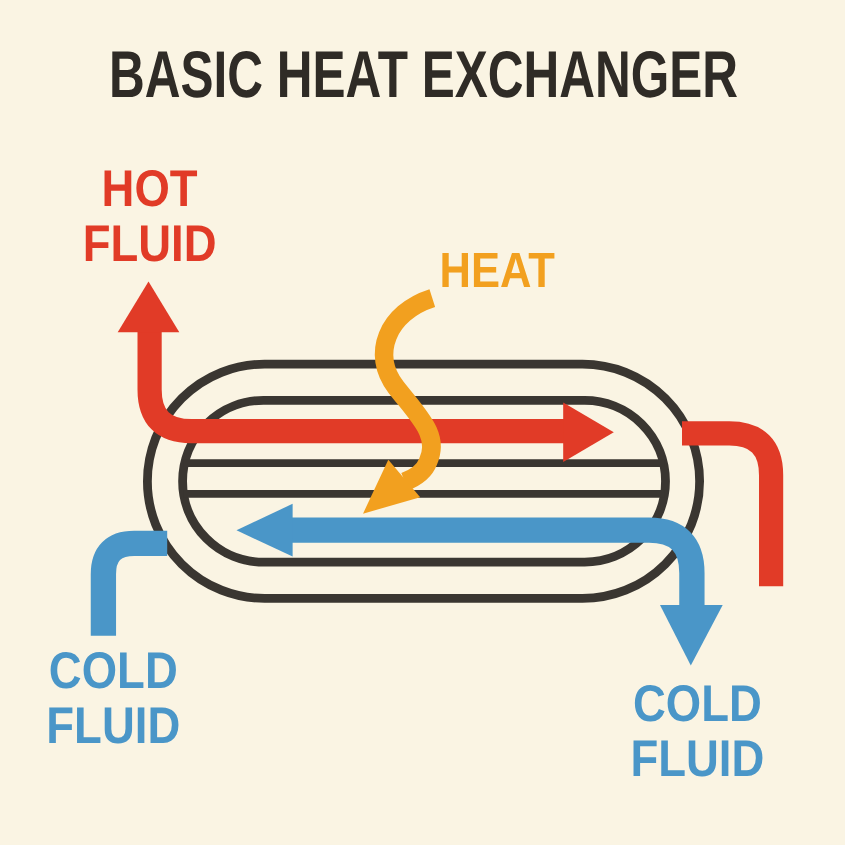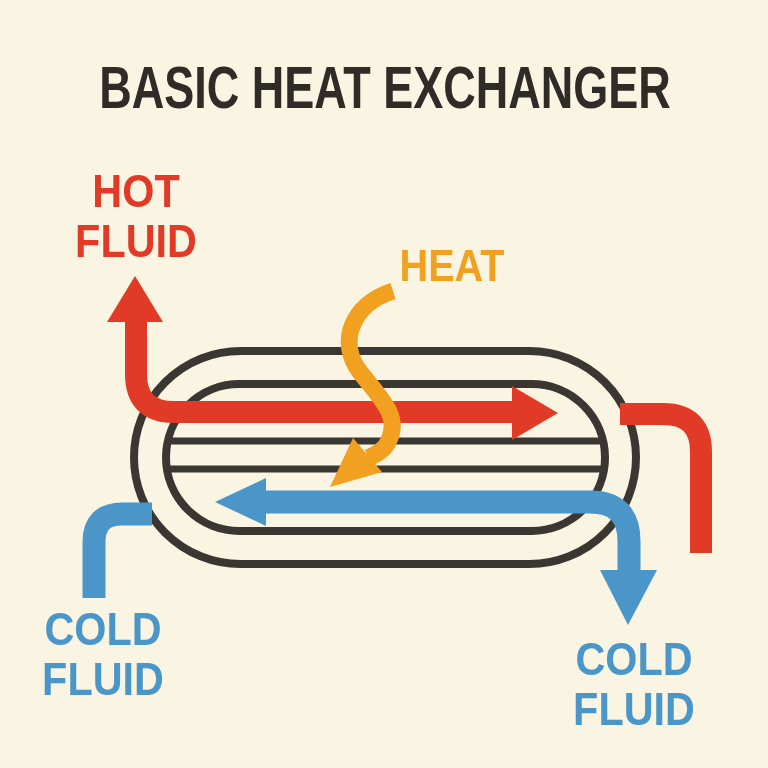--- a/index.html
+++ b/index.html
@@ -3,21 +3,21 @@
 <meta charset="utf-8">
 <style>
   html,body{margin:0;padding:0;}
   body{
     width:768px;height:768px;
     background:#faf4e3;
     overflow:hidden;
     position:relative;
     font-family:"Liberation Sans", sans-serif;
   }
-  .stage{position:absolute;inset:0;width:768px;height:560px;margin-top:20px;}
+  .stage{position:absolute;inset:0;width:768px;height:560px;}
   svg.diagram{position:absolute;left:0;top:0;}
   .title{
     position:absolute;
     left:385px;top:33px;
     transform:translateX(-50%) scaleX(0.75);
     transform-origin:center top;
     font-size:60px;font-weight:700;
     letter-spacing:0px;
     color:#2f2b26;
     white-space:nowrap;

